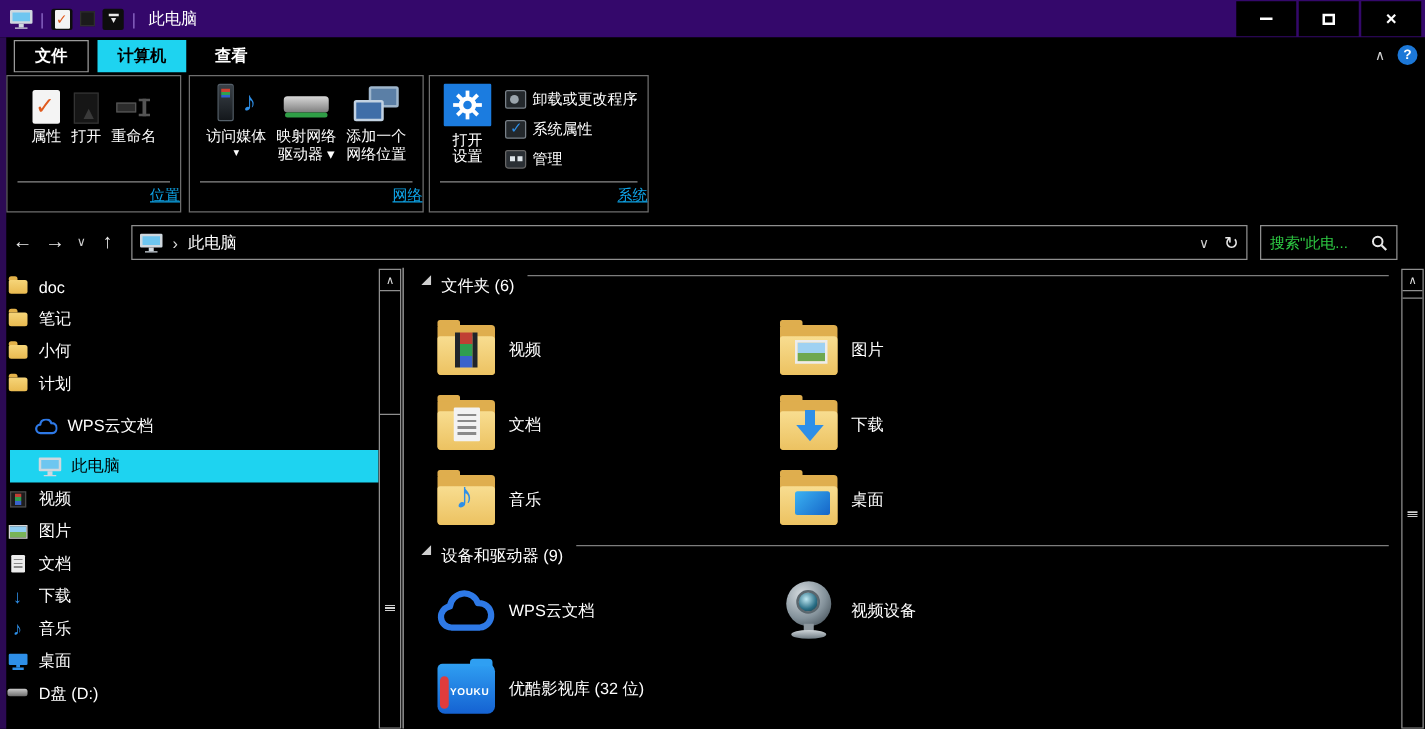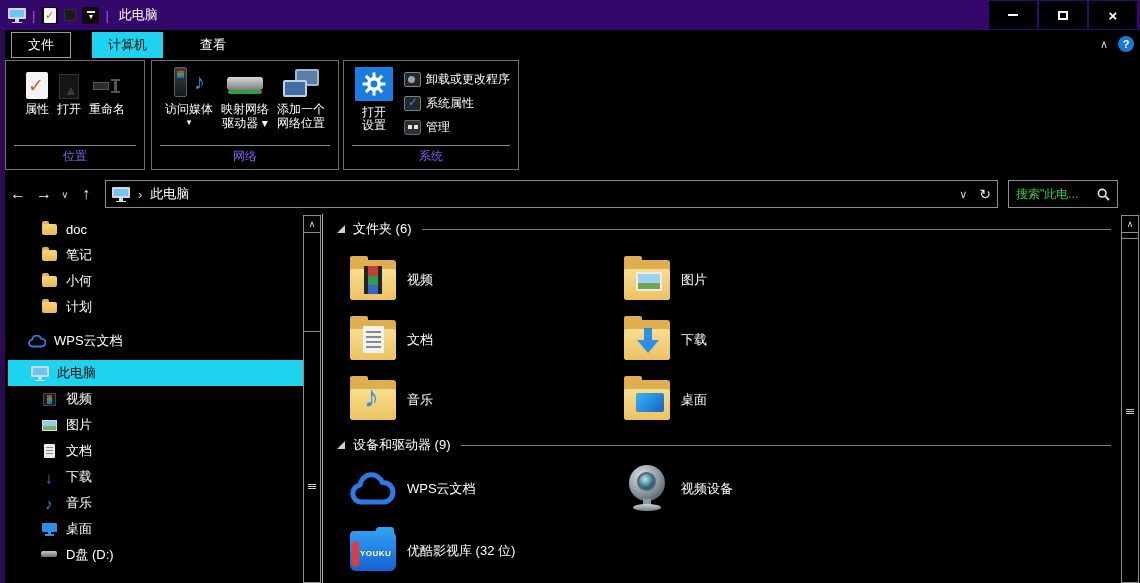--- a/index.html
+++ b/index.html
@@ -34,38 +34,38 @@
   
   .pcicon { position:relative; width:18px; height:15px; }
   .pcicon .scr { position:absolute; left:0; top:0; width:18px; height:11px;
      background:#6ec6f0; border:2px solid #cfd8df; border-radius:1px; }
   .pcicon .leg { position:absolute; left:7px; bottom:1px; width:4px; height:3px; background:#cfd8df; }
   .pcicon .base { position:absolute; left:4px; bottom:0; width:10px; height:1px; background:#cfd8df; }
 
   
   .tabrow { position:absolute; left:5px; top:30px; width:1135px; height:28px;
     background:#000; display:flex; align-items:stretch; padding-left:3px; }
-  .tab { font-size:13px; display:flex; align-items:center; padding:0 16px; margin:2px 18px 0 3px; }
+  .tab { font-size:13px; display:flex; align-items:center; padding:0 16px; margin:2px 4px 0 3px;font-weight:bold; }
   .tab-file { border:1px solid #9a9a9a; color:#fff; }
   .tab-active { background:#1ed3f0; color:#000; }
   .tab-plain { color:#fff; }
   .tabrow-right { position:absolute; right:6px; top:0; height:28px; display:flex; align-items:center; gap:10px; }
   .collapse-glyph { color:#d0d0d0; font-size:11px; }
   .help-circle { width:16px; height:16px; border-radius:50%; background:#1c78d8; color:#fff;
      font-size:11px; font-weight:bold; display:flex; align-items:center; justify-content:center; }
 
   
   .ribbon { position:absolute; left:5px; top:58px; width:1135px; height:116px; background:#000; }
   .rgroup { position:absolute; top:2px; height:110px; border:1px solid #6e6e6e;
     display:flex; flex-direction:column; background:#000; }
   .rg-loc { left:0; width:140px; }
   .rg-net { left:146px; width:188px; }
   .rg-sys { left:338px; width:176px; }
   .rg-body { flex:1; display:flex; justify-content:center; align-items:flex-start; gap:2px; padding-top:6px; }
-  .rg-footer { position:relative; text-align:center; font-size:12px; color:#8b5cf6; padding:3px 0 4px 0; }
+  .rg-footer { position:relative; text-align:right; font-size:12px; color:#0ea5e9; padding:3px 0 4px 0;text-decoration:underline; }
   .rg-footer::before { content:""; position:absolute; left:8px; right:8px; top:0; height:1px; background:#8a8a8a; }
   .rbtn { display:flex; flex-direction:column; align-items:center; gap:3px; padding:2px 3px; }
   .rbtn .lbl { font-size:12px; color:#fff; line-height:14px; text-align:center; }
   .lbl-green { color:#2ecb43; }
   .ric { height:30px; display:flex; align-items:flex-end; justify-content:center; }
 
   .ic-prop { position:relative; width:22px; height:27px; background:#f4f4f4; border-radius:2px; }
   .ic-prop .chk { position:absolute; left:2px; top:2px; color:#e05a1e; font-size:19px; font-weight:bold; }
   .ic-open { position:relative; width:20px; height:25px; background:#161616; border:1px solid #333; }
   .ic-open .arr { position:absolute; left:4px; top:7px; color:#3a3a3a; font-size:14px; font-weight:bold; }
@@ -118,21 +118,21 @@
     display:flex; align-items:center; padding:0 7px; }
   .search-text { color:#2ecb43; font-size:12px; white-space:nowrap; overflow:hidden; flex:1; }
   .mag { flex:none; margin-left:4px; }
 
   
   .content { position:absolute; left:0; top:214px; width:1140px; height:369px; background:#000; overflow:hidden; }
   .purple-edge { position:absolute; left:0; top:30px; width:5px; height:553px; background:#2c0a54; z-index:9; }
 
   
   .sidebar { position:absolute; left:5px; top:2px; width:298px; height:367px; overflow:hidden; }
-  .sn-item { display:flex; align-items:center; height:26px; padding-left:35px; font-size:13px; color:#fff; }
+  .sn-item { display:flex; align-items:center; height:26px; font-size:13px; color:#fff; }
   .sn-root { padding-left:23px; }
   .gap-top8 { margin-top:8px; }
   .gap-top6 { margin-top:6px; }
   .sn-selected { background:#1ed3f0; color:#000; margin-left:3px; }
   .si { width:18px; height:17px; display:flex; align-items:center; justify-content:center; margin-right:8px; flex:none; }
   .folder16 { position:relative; width:15px; height:11px; background:linear-gradient(180deg,#f6d579,#e9ba50); border-radius:1px 2px 2px 2px; }
   .folder16::before { content:""; position:absolute; top:-3px; left:0; width:7px; height:3px; background:#e3b24a; border-radius:2px 2px 0 0; }
   .vid16 { position:relative; width:13px; height:13px; background:#1d1d1d; border:1px solid #4a4a4a; }
   .vid16::after { content:""; position:absolute; left:3px; top:1px; width:5px; height:9px;
     background:linear-gradient(180deg,#c04034 0 33%,#2f9e50 33% 66%,#3a63cc 66%); }
@@ -154,21 +154,21 @@
   .vscroll { position:absolute; top:1px; width:18px; height:368px; border:1px solid #8f8f8f; background:#000; }
   .sb-left { left:303px; } .sb-right { left:1121px; }
   .sb-up { height:17px; border-bottom:1px solid #8f8f8f; display:flex; align-items:center; justify-content:center;
     color:#e0e0e0; font-size:9px; }
   .sb-thumb { position:absolute; left:0; right:0; bottom:0; border-top:1px solid #8f8f8f; }
   .sb-grip { position:absolute; left:4px; width:8px; height:5px;
     background:repeating-linear-gradient(180deg,#cfcfcf 0 1px,transparent 1px 2px); }
 
   
   .main { position:absolute; left:322px; top:0; width:799px; height:369px; border-left:1px solid #b0b0b0; overflow:hidden; }
-  .sect-head { position:absolute; left:14px; right:10px; height:18px; display:flex; align-items:center; }
+  .sect-head { position:absolute; left:14px; right:10px; height:18px; display:flex; }
   .tri { width:8px; height:8px; margin-right:8px; flex:none; }
   .sect-title { font-size:13px; color:#fff; white-space:nowrap; }
   .sect-rule { flex:1; height:1px; background:#7d7d7d; margin-left:10px; }
   .grid { position:absolute; left:26px; display:grid; grid-template-columns:274px 274px; }
   .g1 { top:36px; grid-auto-rows:60px; }
   .g2 { top:244px; grid-auto-rows:62px; }
   .tile { display:flex; align-items:center; }
   .tile-ic { width:48px; height:48px; display:flex; align-items:center; justify-content:center; flex:none; }
   .tile-lbl { margin-left:10px; font-size:13px; color:#fff; line-height:18px; }
 

